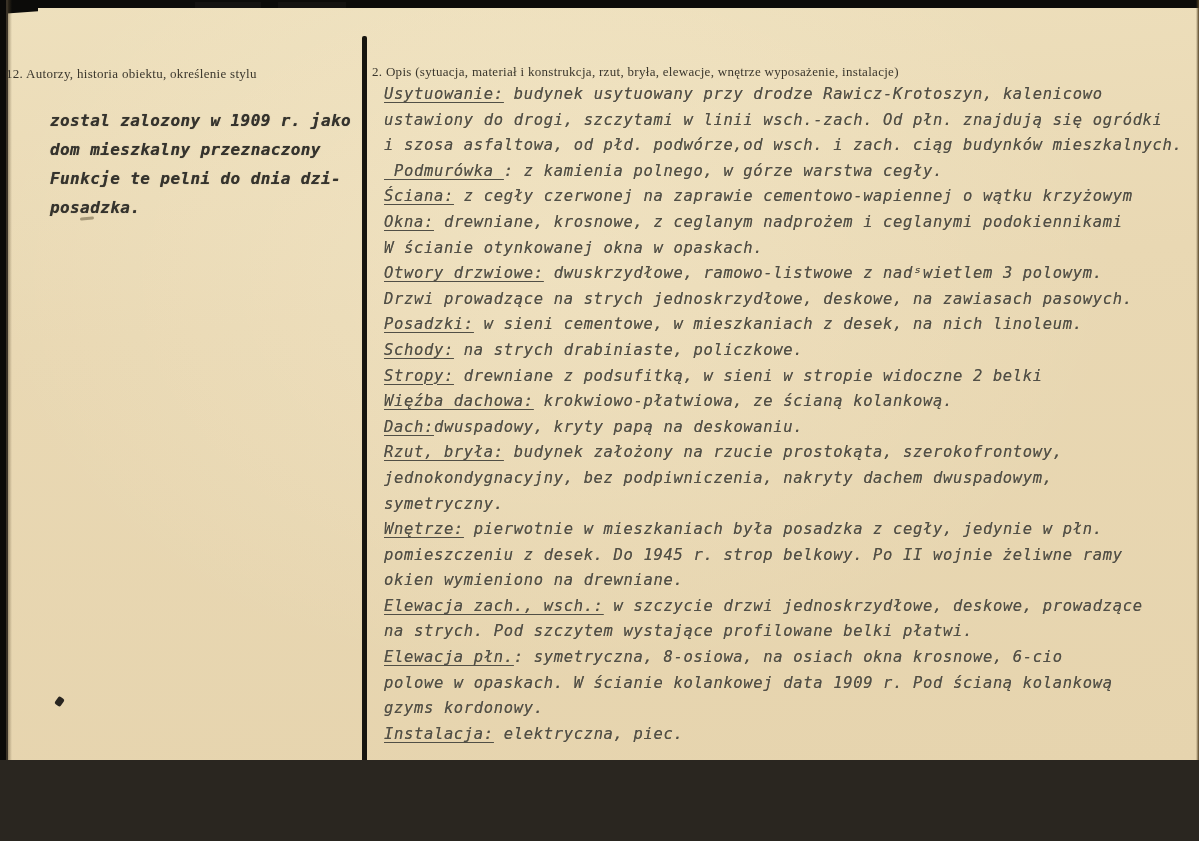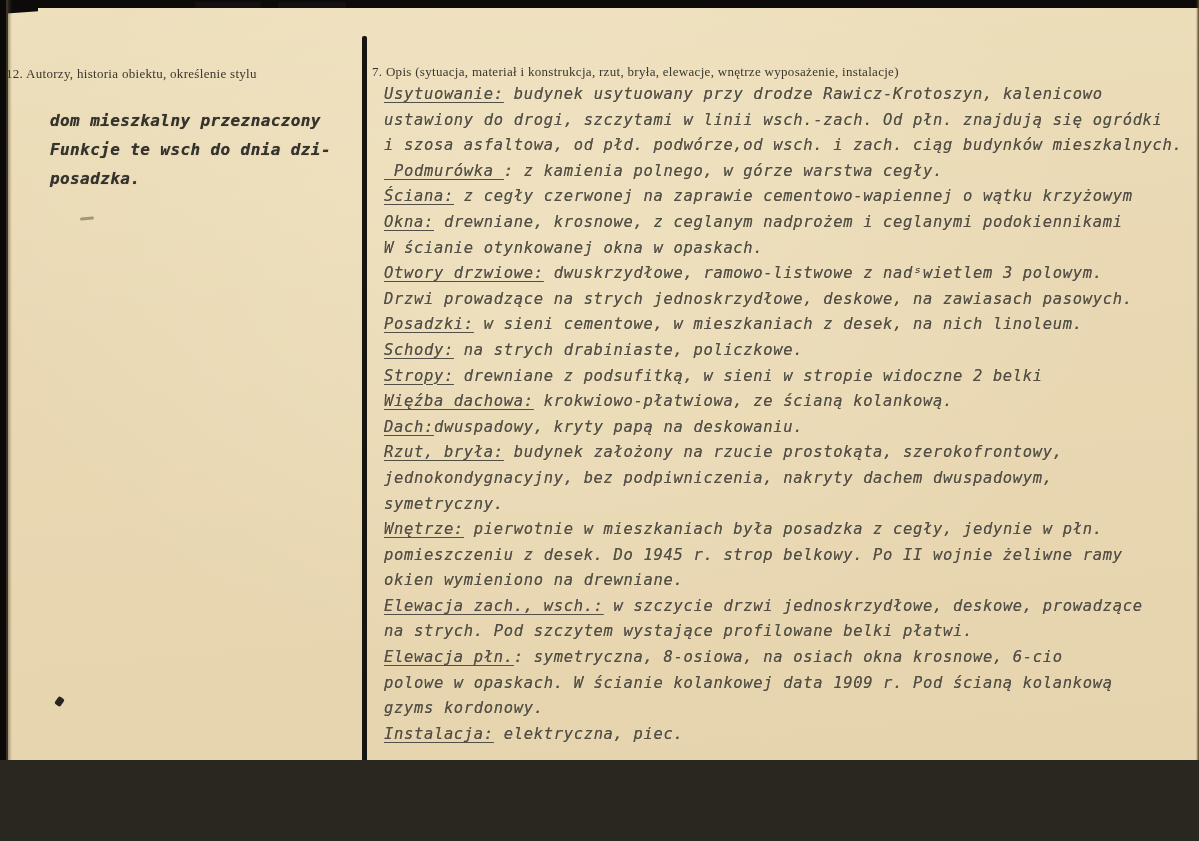--- a/index.html
+++ b/index.html
@@ -64,22 +64,22 @@
   <div class="edge-top-seg2"></div>
   <div class="edge-left"></div>
   <div class="edge-left-shadow"></div>
   <div class="edge-bottom"></div>
   <div class="edge-bottom-fade"></div>
   <div class="edge-right"></div>
 
   <div class="divider"></div>
 
   <div class="hdr hdr-left">12. Autorzy, historia obiektu, określenie stylu</div>
-  <div class="hdr hdr-right">7. Opis (sytuacja, materiał i konstrukcja, rzut, bryła, elewacje, wnętrze wyposażenie, instalacje)</div>
+  <div class="hdr hdr-right">2. Opis (sytuacja, materiał i konstrukcja, rzut, bryła, elewacje, wnętrze wyposażenie, instalacje)</div>
 
-  <div class="tw-left"><div class="tw-line">dom mieszkalny przeznaczony</div><div class="tw-line">Funkcje te wsch do dnia dzi-</div><div class="tw-line">posadzka.</div></div>
+  <div class="tw-left"><div class="tw-line">zostal zalozony w 1909 r. jako</div><div class="tw-line">dom mieszkalny przeznaczony</div><div class="tw-line">Funkcje te pelni do dnia dzi-</div><div class="tw-line">posadzka.</div></div>
   <div class="tw-right"><div class="tw-line"><span class="tw-label">Usytuowanie:</span><span> budynek usytuowany przy drodze Rawicz-Krotoszyn, kalenicowo</span></div><div class="tw-line"><span>ustawiony do drogi, szczytami w linii wsch.-zach. Od płn. znajdują się ogródki</span></div><div class="tw-line"><span>i szosa asfaltowa, od płd. podwórze,od wsch. i zach. ciąg budynków mieszkalnych.</span></div><div class="tw-line"><span class="tw-label"> Podmurówka </span><span>: z kamienia polnego, w górze warstwa cegły.</span></div><div class="tw-line"><span class="tw-label">Ściana:</span><span> z cegły czerwonej na zaprawie cementowo-wapiennej o wątku krzyżowym</span></div><div class="tw-line"><span class="tw-label">Okna:</span><span> drewniane, krosnowe, z ceglanym nadprożem i ceglanymi podokiennikami</span></div><div class="tw-line"><span>W ścianie otynkowanej okna w opaskach.</span></div><div class="tw-line"><span class="tw-label">Otwory drzwiowe:</span><span> dwuskrzydłowe, ramowo-listwowe z nadˢwietlem 3 polowym.</span></div><div class="tw-line"><span>Drzwi prowadzące na strych jednoskrzydłowe, deskowe, na zawiasach pasowych.</span></div><div class="tw-line"><span class="tw-label">Posadzki:</span><span> w sieni cementowe, w mieszkaniach z desek, na nich linoleum.</span></div><div class="tw-line"><span class="tw-label">Schody:</span><span> na strych drabiniaste, policzkowe.</span></div><div class="tw-line"><span class="tw-label">Stropy:</span><span> drewniane z podsufitką, w sieni w stropie widoczne 2 belki</span></div><div class="tw-line"><span class="tw-label">Więźba dachowa:</span><span> krokwiowo-płatwiowa, ze ścianą kolankową.</span></div><div class="tw-line"><span class="tw-label">Dach:</span><span>dwuspadowy, kryty papą na deskowaniu.</span></div><div class="tw-line"><span class="tw-label">Rzut, bryła:</span><span> budynek założony na rzucie prostokąta, szerokofrontowy,</span></div><div class="tw-line"><span>jednokondygnacyjny, bez podpiwniczenia, nakryty dachem dwuspadowym,</span></div><div class="tw-line"><span>symetryczny.</span></div><div class="tw-line"><span class="tw-label">Wnętrze:</span><span> pierwotnie w mieszkaniach była posadzka z cegły, jedynie w płn.</span></div><div class="tw-line"><span>pomieszczeniu z desek. Do 1945 r. strop belkowy. Po II wojnie żeliwne ramy</span></div><div class="tw-line"><span>okien wymieniono na drewniane.</span></div><div class="tw-line"><span class="tw-label">Elewacja zach., wsch.:</span><span> w szczycie drzwi jednoskrzydłowe, deskowe, prowadzące</span></div><div class="tw-line"><span>na strych. Pod szczytem wystające profilowane belki płatwi.</span></div><div class="tw-line"><span class="tw-label">Elewacja płn.</span><span>: symetryczna, 8-osiowa, na osiach okna krosnowe, 6-cio</span></div><div class="tw-line"><span>polowe w opaskach. W ścianie kolankowej data 1909 r. Pod ścianą kolankową</span></div><div class="tw-line"><span>gzyms kordonowy.</span></div><div class="tw-line"><span class="tw-label">Instalacja:</span><span> elektryczna, piec.</span></div></div>
 
   <div class="speck-dot"></div>
   <div class="speck-dash"></div>
   <div class="pencil-curve"></div>
 
 </div>
 
 </body></html>

